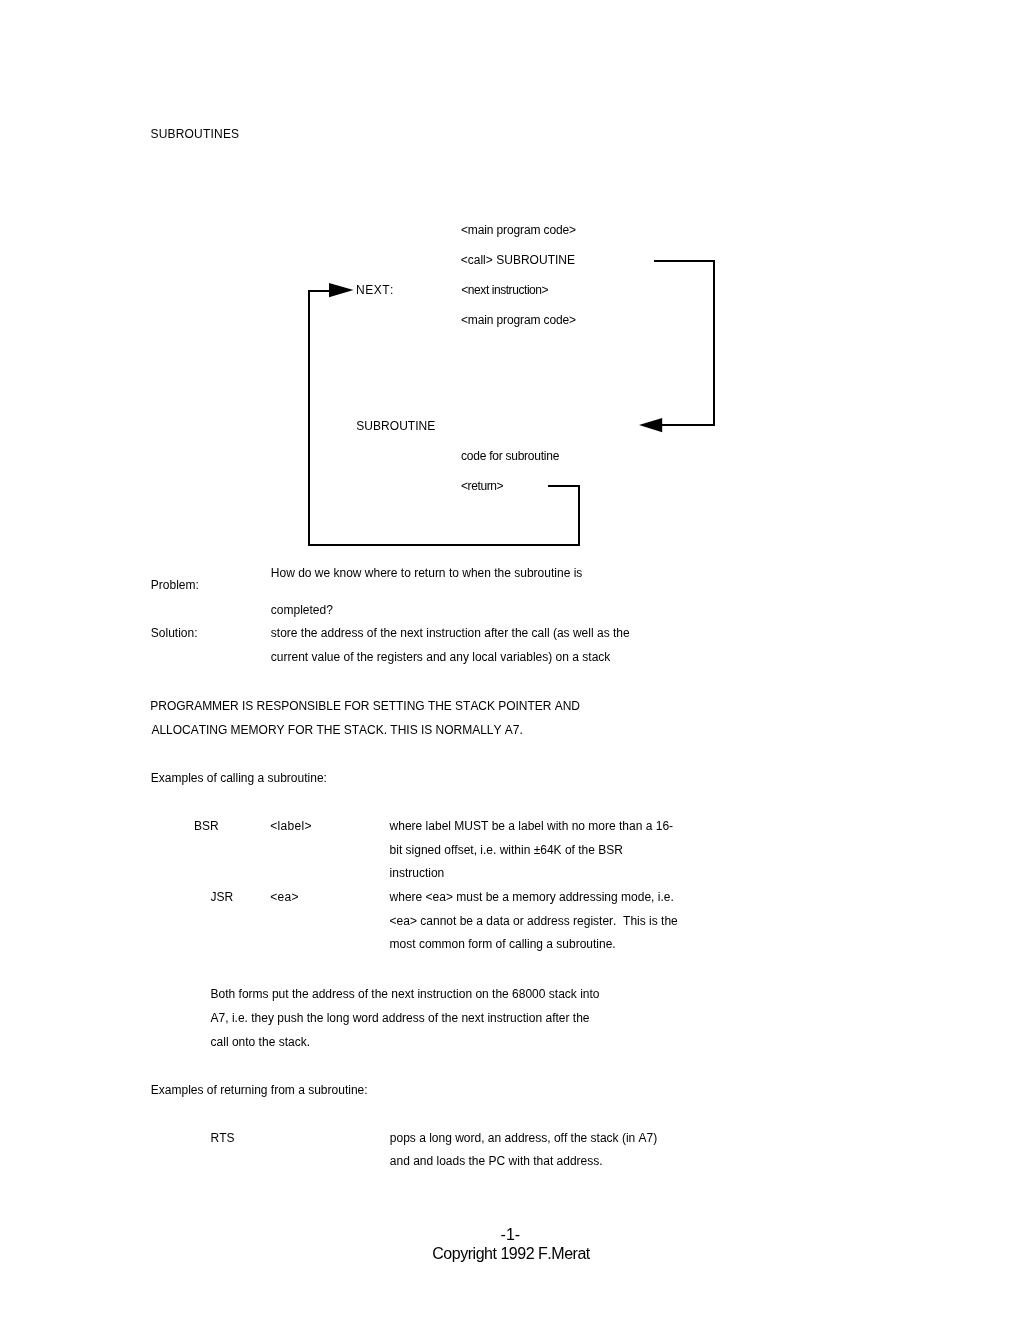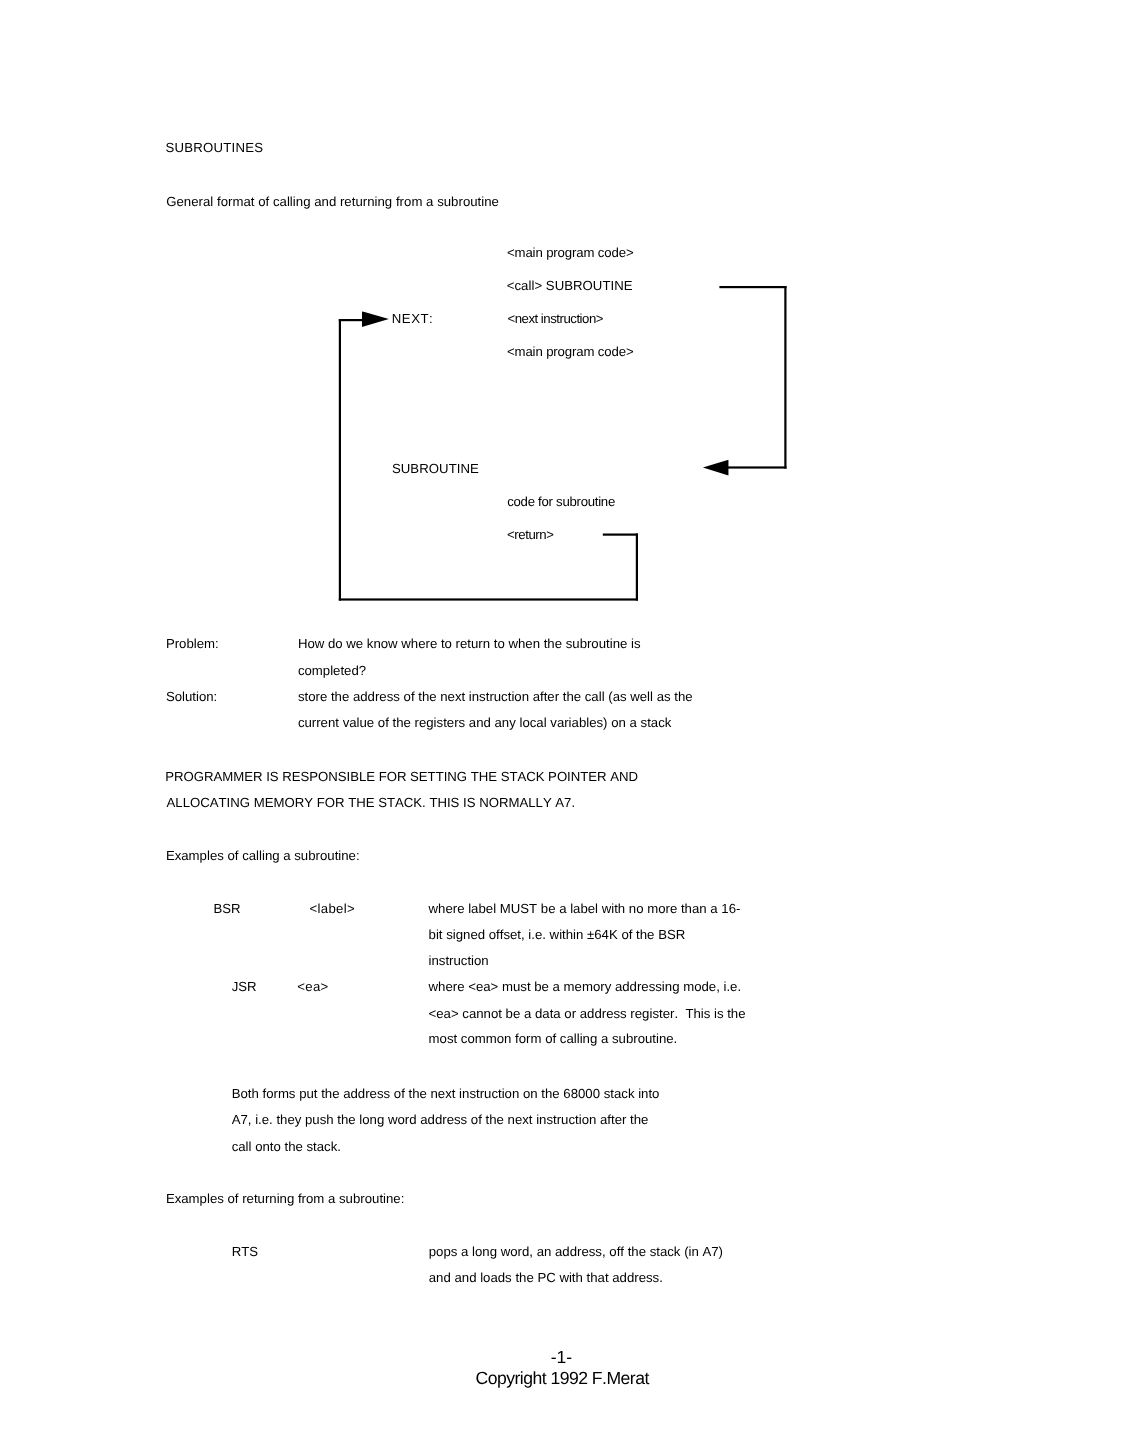--- a/index.html
+++ b/index.html
@@ -27,21 +27,20 @@
   
   .seg { position:absolute; background:#000000; }
   .arrow { position:absolute; }
 </style>
 </head>
 <body>
 
 <div class="page">
 
   <div class="t" style="left:150.5px; top:122px; letter-spacing:0.190px;">SUBROUTINES</div>
-  <div class="t" style="left:151.1px; top:170.5px; letter-spacing:0.018px;">General format of calling and returning from a subroutine</div>
 
   <div class="diagram">
 
     <div class="t lh30" style="left:460.9px; top:214.5px; letter-spacing:-0.125px;">&lt;main program code&gt;</div>
     <div class="t lh30" style="left:460.7px; top:244.5px; letter-spacing:0.021px;">&lt;call&gt; SUBROUTINE</div>
     <div class="t lh30" style="left:356.1px; top:274.5px; letter-spacing:0.500px;">NEXT:</div>
     <div class="t lh30" style="left:461.3px; top:274.5px; letter-spacing:-0.437px;">&lt;next instruction&gt;</div>
     <div class="t lh30" style="left:460.9px; top:304.5px; letter-spacing:-0.125px;">&lt;main program code&gt;</div>
 
     <div class="t lh30" style="left:356.3px; top:410.5px; letter-spacing:0.035px;">SUBROUTINE</div>
@@ -60,37 +59,37 @@
     <div class="seg" style="left:308.3px; top:544.3px; width:271.8px; height:1.9px;"></div>
     <div class="seg" style="left:308.3px; top:289.7px; width:1.9px; height:256.5px;"></div>
     <div class="seg" style="left:308.3px; top:289.7px; width:22px; height:2px;"></div>
     <svg class="arrow" width="25" height="15" style="left:328.6px; top:282.8px;" viewBox="0 0 25 15">
       <path d="M24.5 7.1 L0 0 L0 14.2 Z" fill="#000"></path>
     </svg>
   </div>
 
   <div>
   <div class="t" style="left:150.8px; top:573px;">Problem:</div>
-  <div class="t" style="left:270.8px; top:573px;">How do we know where to return to when the subroutine is</div>
+  <div class="t" style="left:270.8px; top:561px;">How do we know where to return to when the subroutine is</div>
   <div class="t" style="left:270.8px; top:597.5px;">completed?</div>
   <div class="t" style="left:150.8px; top:621px;">Solution:</div>
   <div class="t" style="left:270.8px; top:621px;">store the address of the next instruction after the call (as well as the</div>
   <div class="t" style="left:270.8px; top:644.5px;">current value of the registers and any local variables) on a stack</div>
   </div>
 
   <div>
   <div class="t" style="left:150.3px; top:693.5px; letter-spacing:-0.029px;">PROGRAMMER IS RESPONSIBLE FOR SETTING THE STACK POINTER AND</div>
   <div class="t" style="left:151.4px; top:717.5px; letter-spacing:-0.012px;">ALLOCATING MEMORY FOR THE STACK. THIS IS NORMALLY A7.</div>
   </div>
 
   <div>
   <div class="t" style="left:150.8px; top:765.5px;">Examples of calling a subroutine:</div>
 
   <div class="t" style="left:194px; top:813.8px;">BSR</div>
-  <div class="t" style="left:270.3px; top:813.8px; letter-spacing:0.300px;margin-left:11px;">&lt;label&gt;</div>
+  <div class="t" style="left:270.3px; top:813.8px; letter-spacing:0.300px;">&lt;label&gt;</div>
   <div class="t" style="left:389.6px; top:813.8px;">where label MUST be a label with no more than a 16-</div>
   <div class="t" style="left:389.6px; top:837.5px;">bit signed offset, i.e. within ±64K of the BSR</div>
   <div class="t" style="left:389.6px; top:861px;">instruction</div>
 
   <div class="t" style="left:210.6px; top:884.8px;">JSR</div>
   <div class="t" style="left:270.2px; top:884.8px; letter-spacing:0.3px;">&lt;ea&gt;</div>
   <div class="t" style="left:389.6px; top:884.8px;">where &lt;ea&gt; must be a memory addressing mode, i.e.</div>
   <div class="t" style="left:389.6px; top:908.5px;">&lt;ea&gt; cannot be a data or address register.  This is the</div>
   <div class="t" style="left:389.6px; top:932px;">most common form of calling a subroutine.</div>
 

